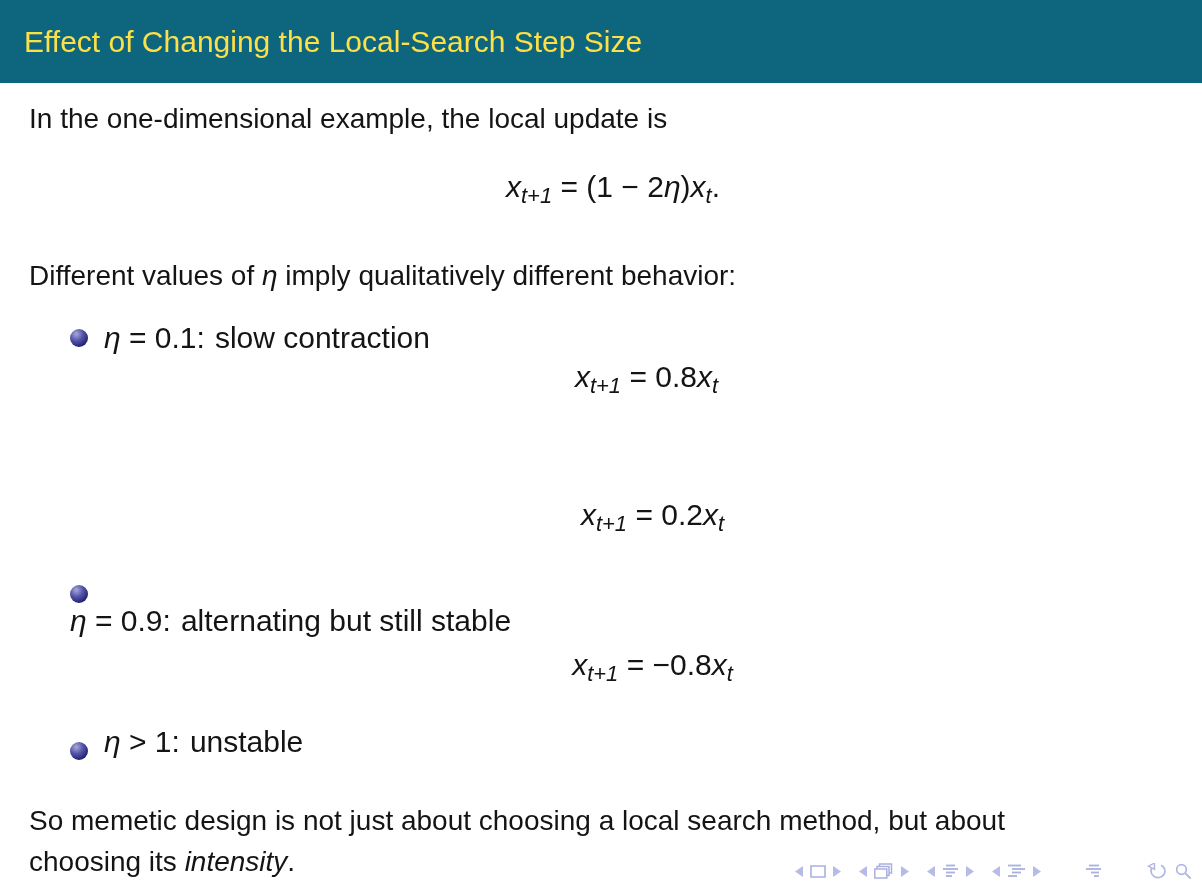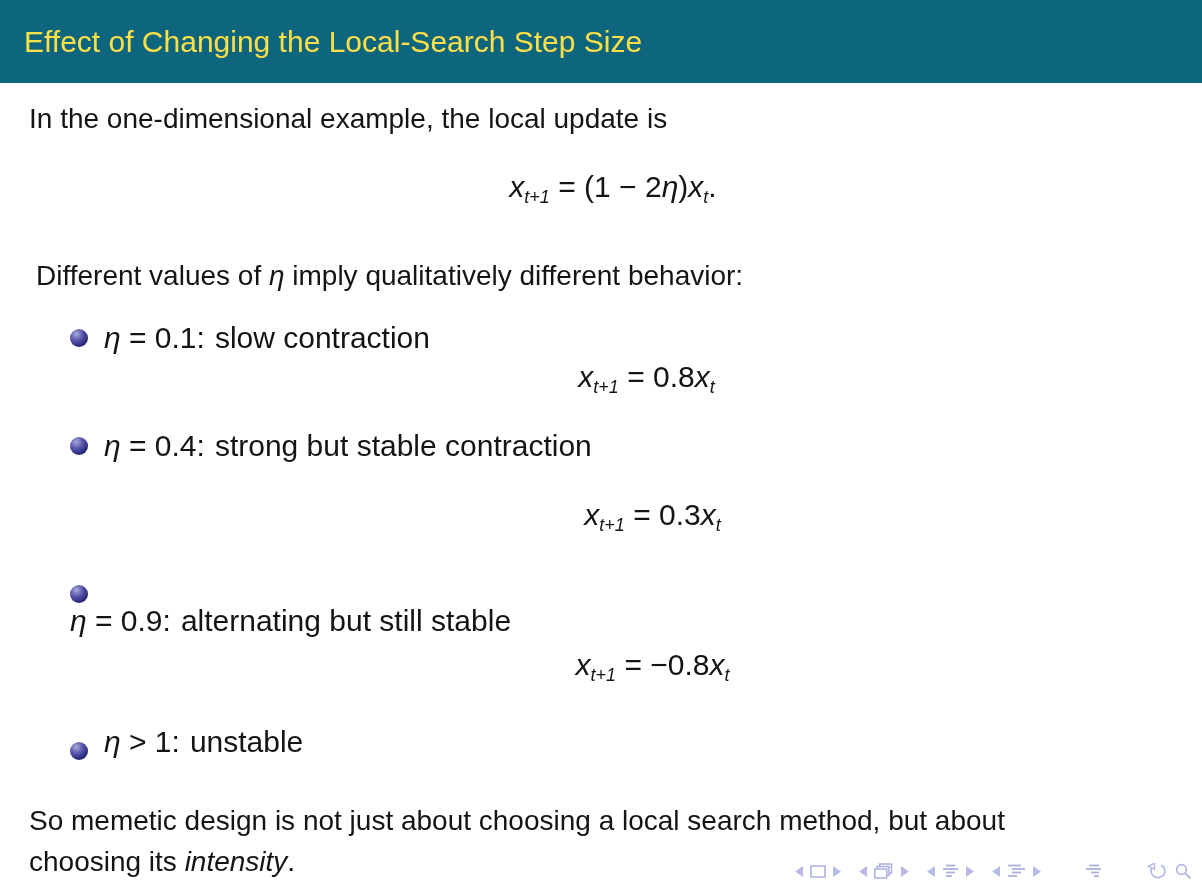--- a/index.html
+++ b/index.html
@@ -22,36 +22,36 @@
   .frametitle .title-text{
     color:#fde047;
     font-size:30px;
     font-weight:normal;
     letter-spacing:0px;
     white-space:nowrap;
   }
   
   .bodytext{position:absolute;font-size:28px;line-height:1.25;}
   .intro{top:101px;left:29px;right:29px;}
-  .behavior{top:258px;left:36px;right:29px;}
+  .behavior{top:258px;left:29px;right:29px;}
   .closing{top:800px;left:29px;right:30px;line-height:41px;}
   .mi{font-style:italic;}
   
   .equation{
     position:absolute;
     font-size:30px;
     text-align:center;
     white-space:nowrap;
   }
   .eq-main{top:170px;left:53px;right:29px;}
   .eq-b1{top:360px;left:143px;right:52px;}
   .eq-b2{top:498px;left:143px;right:40px;}
   .eq-b3{top:648px;left:143px;right:40px;}
   .sub{
-    font-size:18px;
+    font-size:22px;
     font-style:italic;
     vertical-align:-6px;
     letter-spacing:0px;
   }
   
   .bullet-row{
     position:absolute;left:70px;right:29px;
     display:flex;align-items:flex-start;
   }
   .b1{top:320px;} .b2{top:428px;} .b3{top:576px;flex-direction:column;} .b4{top:724px;align-items:flex-end;}
@@ -87,25 +87,21 @@
   <div class="equation eq-main"><span class="mi">x</span><span class="sub">t+1</span><span> = </span><span>(1 − 2</span><span class="mi">η</span><span>)</span><span class="mi">x</span><span class="sub">t</span><span>.</span></div>
 
   <div class="bodytext behavior"><span>Different values of </span><span class="mi">η</span><span> imply qualitatively different behavior:</span></div>
 
   <div class="bullet-row b1">
     <span class="ball"></span>
     <span class="bullet-label"><span class="mi">η</span><span class="cond"> = 0.1:</span><span>slow contraction</span></span>
   </div>
   <div class="equation eq-b1"><span class="mi">x</span><span class="sub">t+1</span><span> = 0.8</span><span class="mi">x</span><span class="sub">t</span></div>
 
-  <div class="bullet-row b2">
-    <span class="ball"></span>
-    <span class="bullet-label"><span class="mi">η</span><span class="cond"> = 0.4:</span><span>strong but stable contraction</span></span>
-  </div>
-  <div class="equation eq-b2"><span class="mi">x</span><span class="sub">t+1</span><span> = 0.3</span><span class="mi">x</span><span class="sub">t</span></div>
+  <div class="equation eq-b2"><span class="mi">x</span><span class="sub">t+1</span><span> = 0.2</span><span class="mi">x</span><span class="sub">t</span></div>
 
   <div class="bullet-row b3">
     <span class="ball"></span>
     <span class="bullet-label"><span class="mi">η</span><span class="cond"> = 0.9:</span><span>alternating but still stable</span></span>
   </div>
   <div class="equation eq-b3"><span class="mi">x</span><span class="sub">t+1</span><span> = −0.8</span><span class="mi">x</span><span class="sub">t</span></div>
 
   <div class="bullet-row b4">
     <span class="ball"></span>
     <span class="bullet-label"><span class="mi">η</span><span class="cond"> &gt; 1:</span><span>unstable</span></span>

